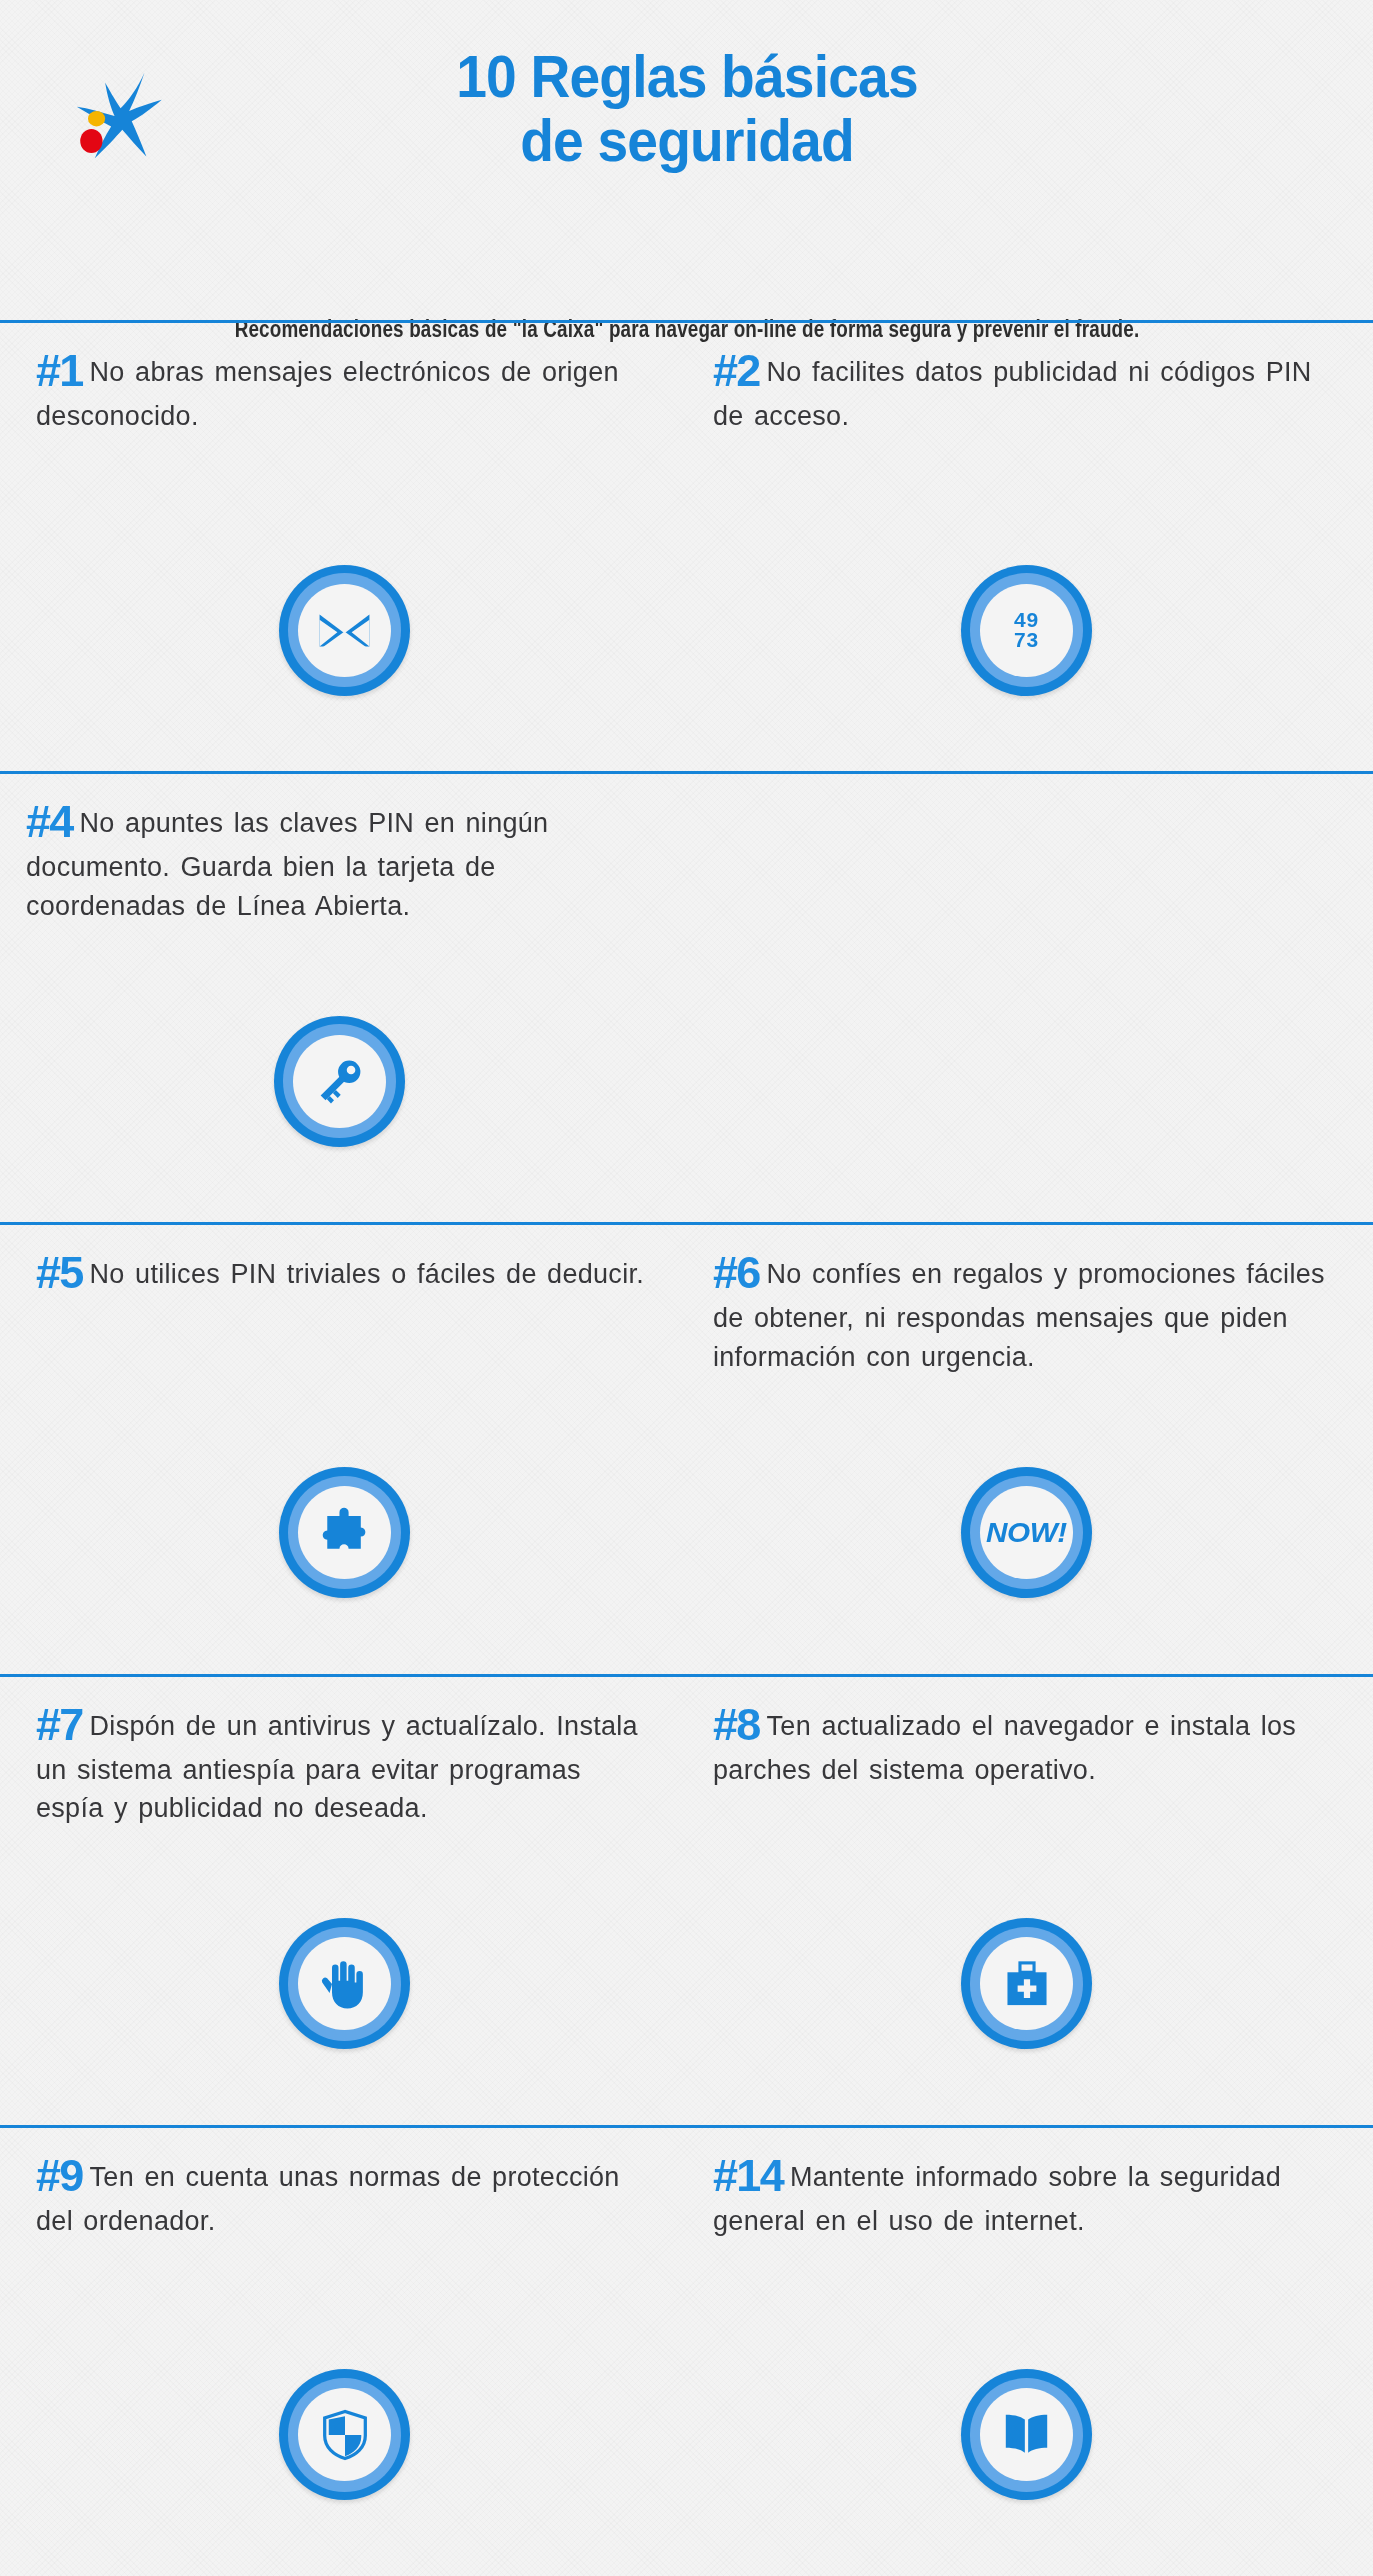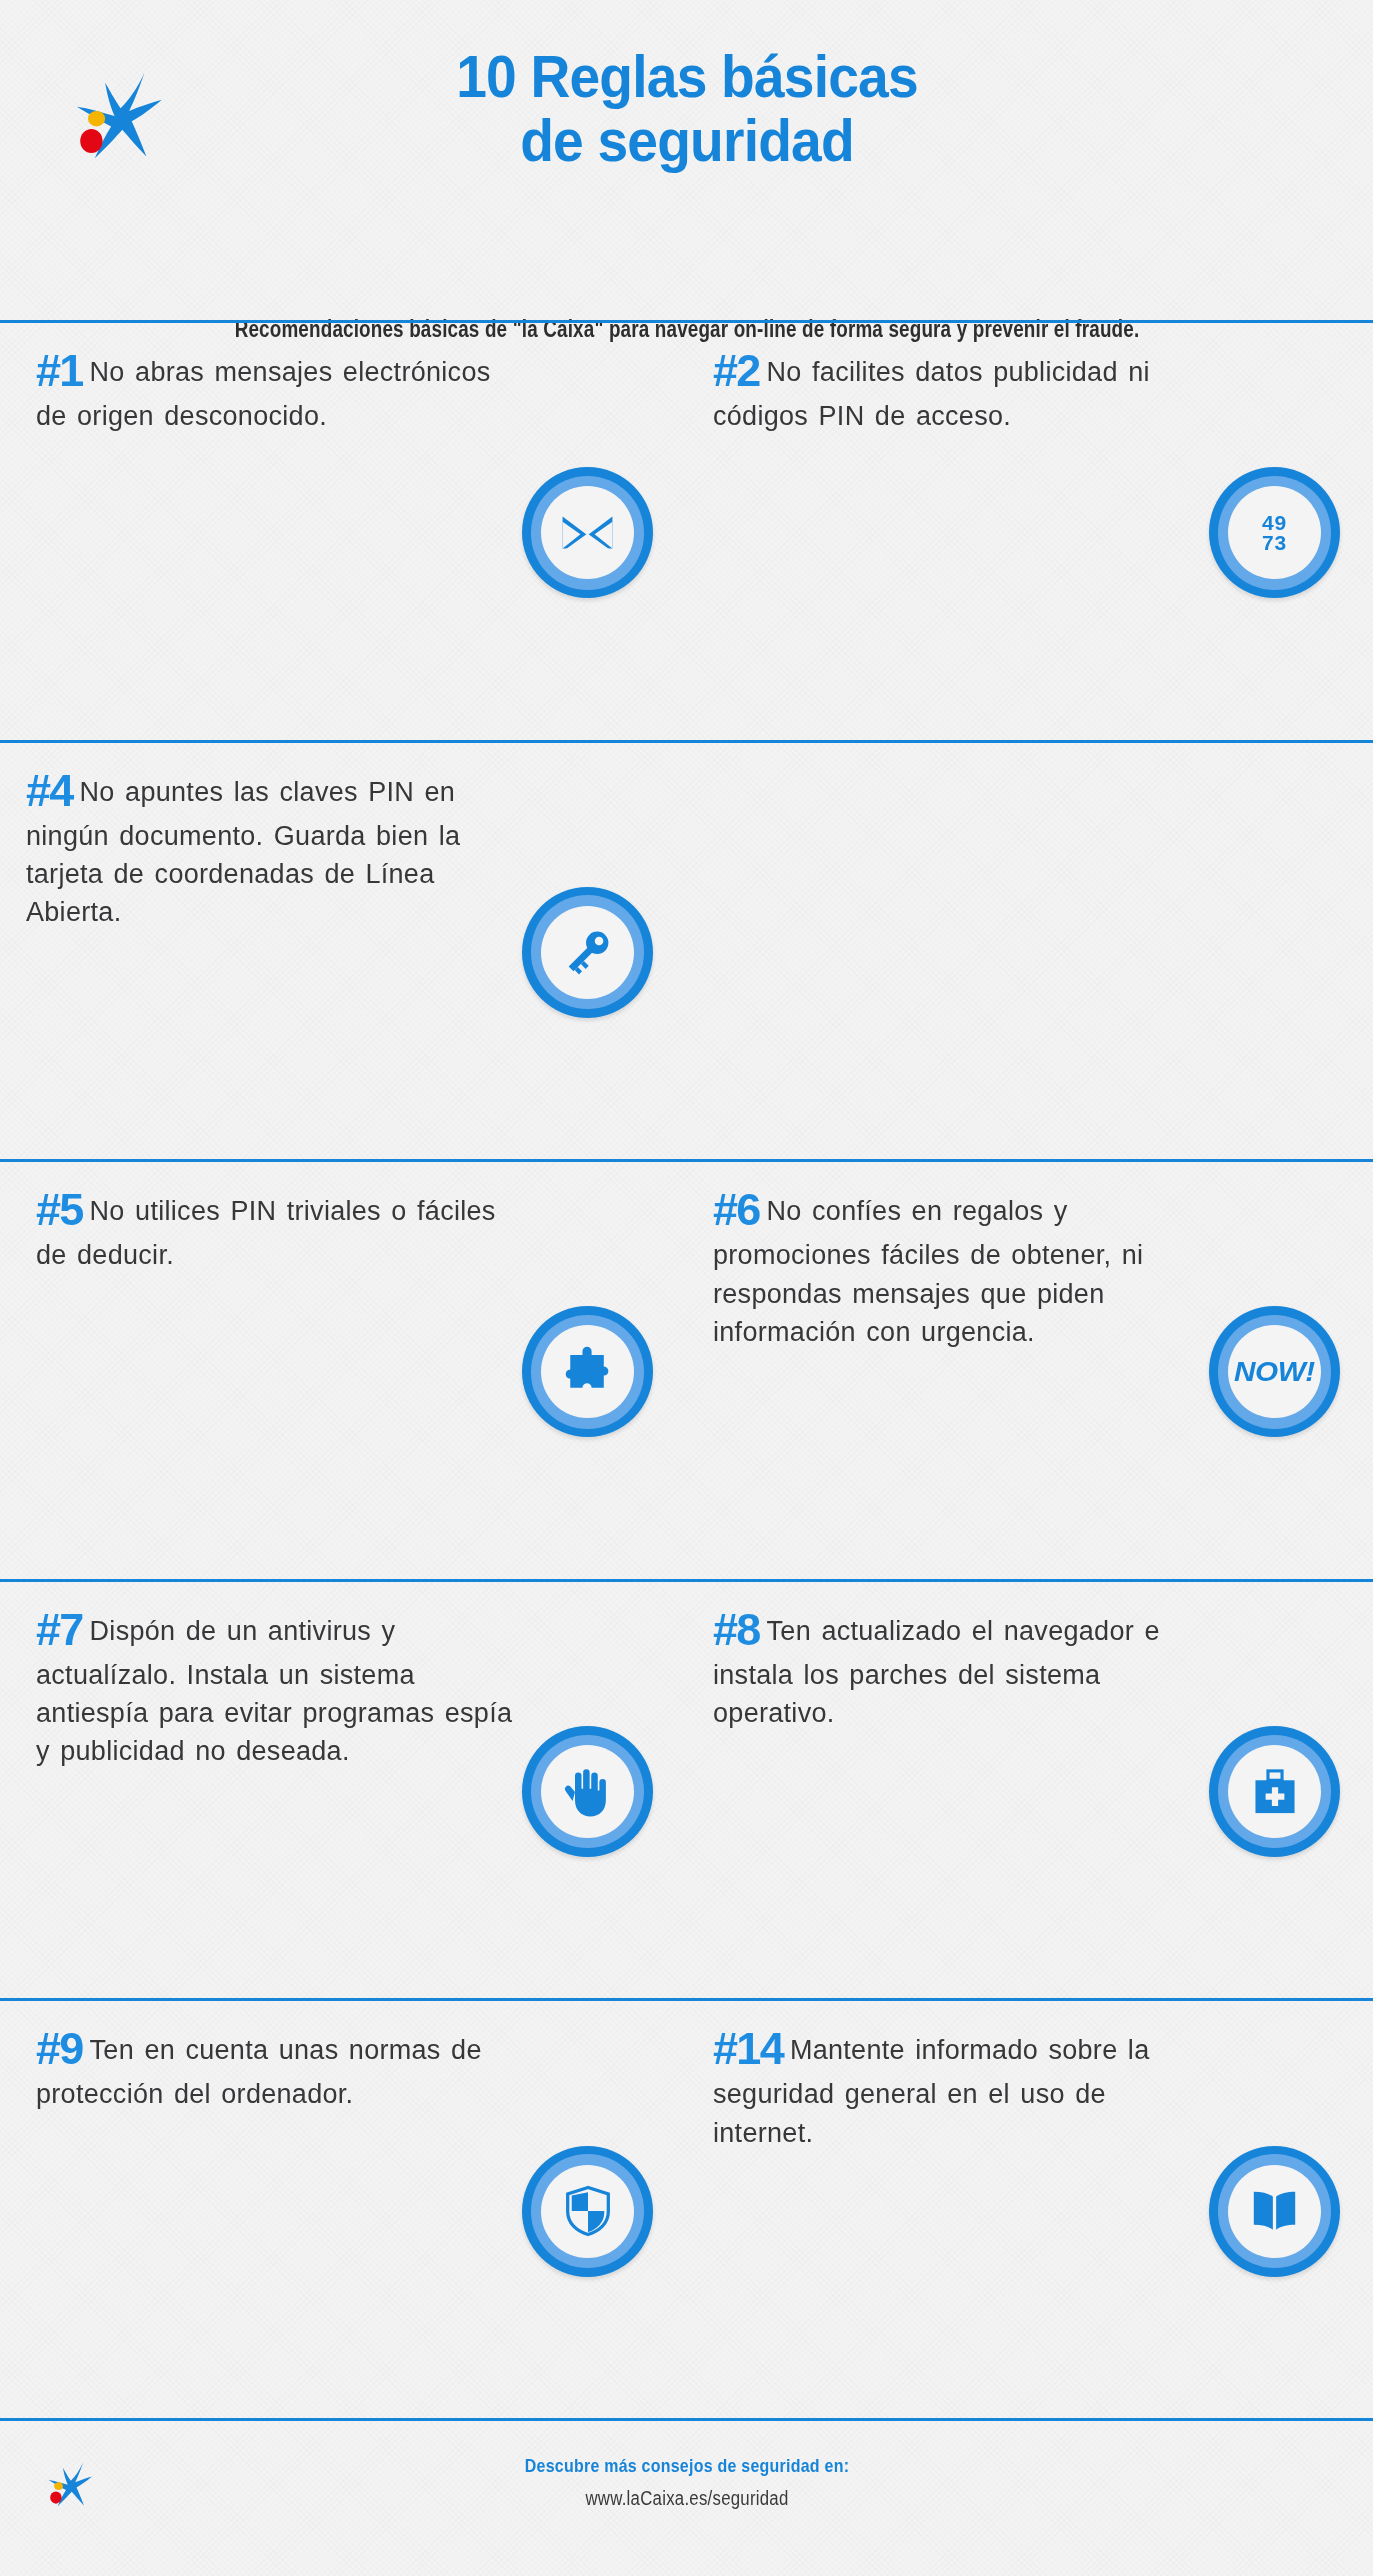--- a/index.html
+++ b/index.html
@@ -82,21 +82,21 @@
     flex: 1 1 0;
     display: flex;
     border-top: 3.4px solid #1684d8;
   }
   .rule-cell {
     position: relative;
     width: 50%;
     box-sizing: border-box;
     padding: 22px 34px 0 36px;
     display: flex;
-    flex-direction: row;
+    flex-direction: column;
   }
   .rule-cell.right { padding-left: 26px; }
 
   .rule-text-wrap {
     display: block;
     min-height: 163px;
   }
   .rule-num {
     display: inline;
     font-family: "Liberation Sans", sans-serif;
@@ -394,33 +394,15 @@
                 <path fill="currentColor" d="M34 14c5-4 13-6 23-6v40c-10 0-18 2-23 6z"></path>
               </svg>
             </span>
           </div>
         </div>
       </div>
     </div>
 
   </div>
 
-  <div class="footer">
-    <div class="footer-logo">
-      <svg viewBox="0 0 130 120" width="57" height="53" aria-hidden="true">
-        <path d="M96 12 C88 30 78 44 68 54 C60 42 55 33 50 24 C53 42 57 54 61 63
-                 C45 58 31 54 17 52 C32 61 45 69 57 75
-                 C50 86 44 98 38 112 C52 99 62 88 70 79
-                 C78 88 87 99 98 110 C92 94 86 80 81 69
-                 C92 63 103 55 116 44 C103 48 90 52 78 57
-                 C84 45 90 30 96 12 Z" fill="#1684d8"></path>
-        <ellipse cx="40" cy="66" rx="10" ry="9" fill="#f5b400"></ellipse>
-        <ellipse cx="34" cy="92" rx="13" ry="14" fill="#e30613"></ellipse>
-      </svg>
-    </div>
-    <div class="footer-text">
-      <div class="footer-line1">Descubre más consejos de seguridad en:</div>
-      <div class="footer-line2">www.laCaixa.es/seguridad</div>
-    </div>
-  </div>
 
 </div>
 
 
 </body></html>

